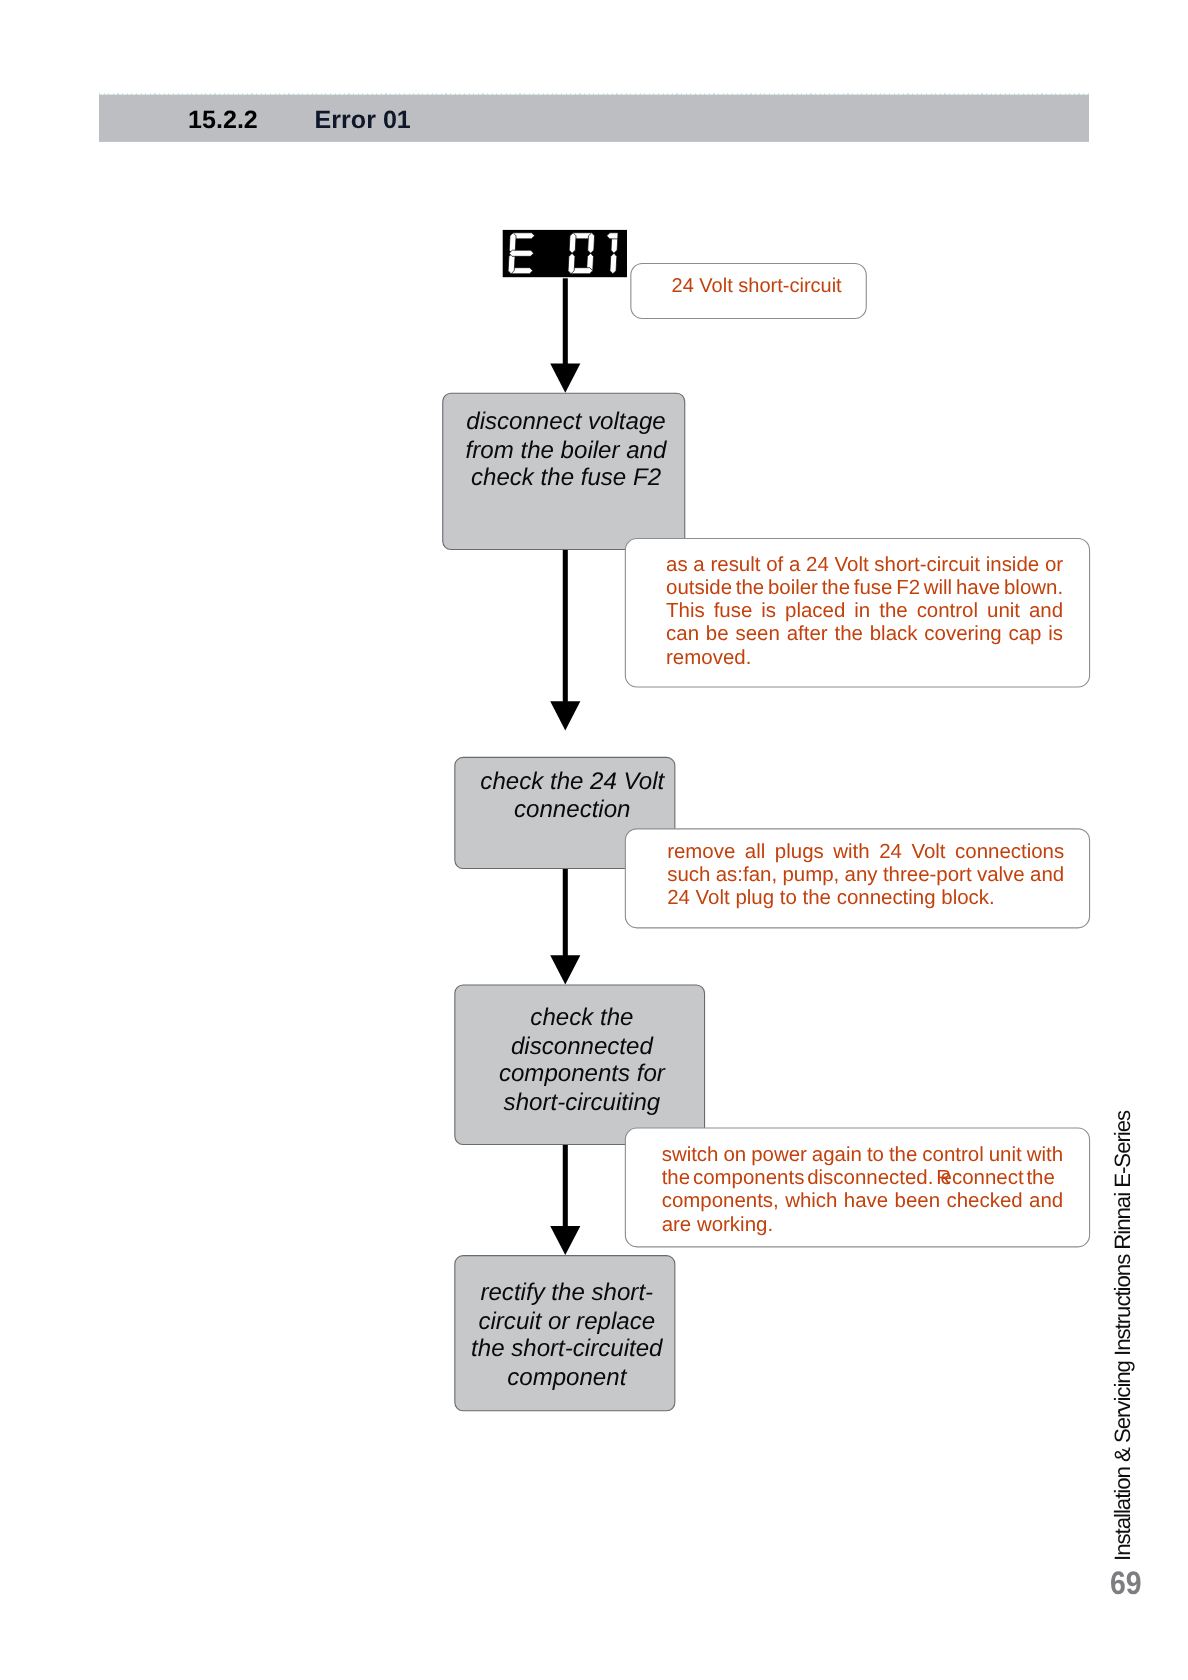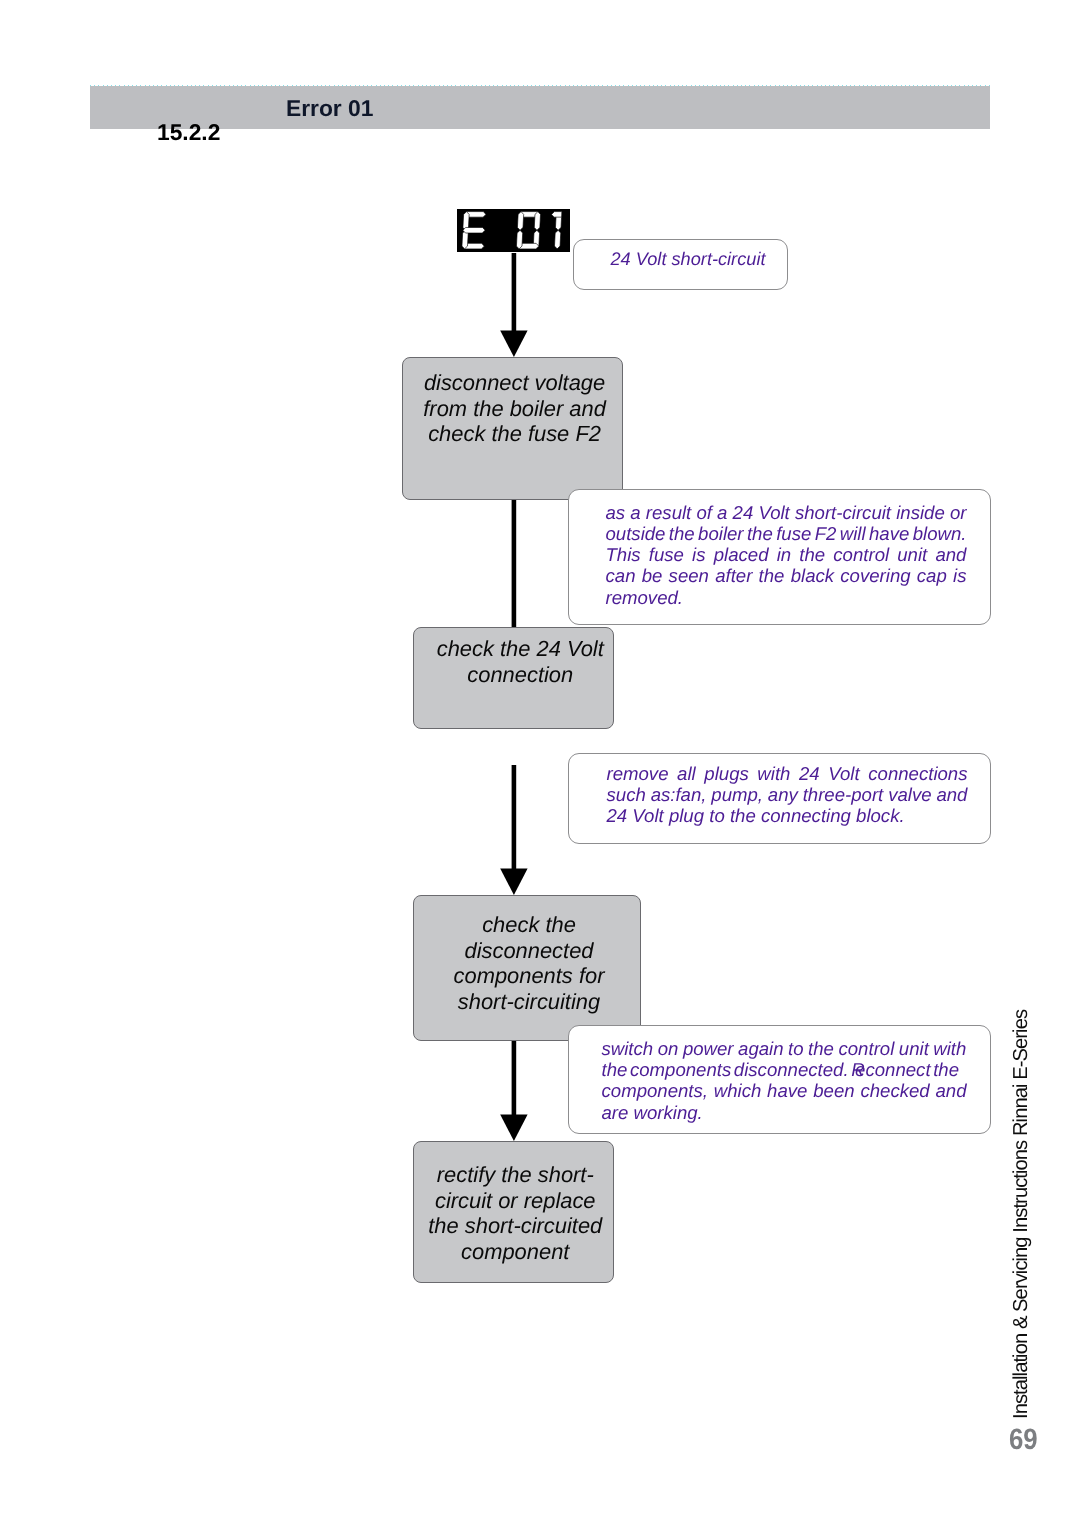--- a/index.html
+++ b/index.html
@@ -6,38 +6,38 @@
   html,body{margin:0;padding:0;}
   body{width:1080px;height:1527px;background:#ffffff;overflow:hidden;
        font-family:"Liberation Sans",sans-serif;
        -webkit-font-smoothing:antialiased;text-rendering:geometricPrecision;}
   .page{position:relative;width:1080px;height:1527px;background:#fff;}
 
   
   .hdr{position:absolute;left:90px;top:86px;width:900px;height:43px;background:#bdbec1;}
   .hdr-guide{position:absolute;left:90px;top:85px;width:900px;height:1px;opacity:0.62;
              background:repeating-linear-gradient(to right,#3fd0de 0 1px,transparent 1px 4.2px);}
-  .hdr-num{position:absolute;left:157px;top:94.5px;font-size:22.8px;font-weight:bold;color:#000;margin-top:24px;}
+  .hdr-num{position:absolute;left:171px;top:94.5px;font-size:22.8px;font-weight:bold;color:#000;}
   .hdr-title{position:absolute;left:286px;top:94.5px;font-size:22.8px;font-weight:bold;color:#0f172a;}
 
   
   .lcd{position:absolute;left:457px;top:209px;width:113px;height:43px;background:#000;}
   .lcd svg{position:absolute;left:0;top:0;}
 
   
   .pbox{position:absolute;background:#c7c8ca;border:1.15px solid #6a6a6e;border-radius:8px;
         box-sizing:border-box;}
   .pbox .t{position:absolute;left:0;right:0;font-style:italic;font-size:21.9px;
            line-height:25.5px;text-align:center;color:#0a0a0a;}
 
   
   .cbox{position:absolute;background:#fff;border:1.15px solid #8d8d8f;border-radius:11px;
         box-sizing:border-box;}
-  .cbox .t{position:absolute;font-style:italic;font-size:18.6px;line-height:21.2px;
-           color:#4c1d95;white-space:nowrap;}
+  .cbox .t{position:absolute;font-size:18.6px;line-height:21.2px;
+           color:#c2410c;white-space:nowrap;}
   .cbox .t.nj{text-align:left;}
   .jl{white-space:pre;}
   .jl.justify{display:flex;justify-content:space-between;}
   .jl.left{display:block;}
   .jl.tight{display:block;word-spacing:-2.6px;}
   .ovl{margin-left:-9.5px;}
 
   
   .conn{position:absolute;left:0;top:0;width:1080px;height:1527px;pointer-events:none;}
 
@@ -91,21 +91,21 @@
       </g>
   </svg>
 
   <div class="pbox" style="left: 401.8px; top: 356.8px; width: 221.5px; height: 143px; background-color: rgb(199, 200, 202); border-color: rgb(106, 106, 110);">
     <div class="t" style="top:12.5px;transform:translateX(2px)">
         <div class="ln">disconnect voltage</div>
         <div class="ln">from the boiler and</div>
         <div class="ln">check the fuse F2</div>
       </div>
   </div>
-  <div class="pbox" style="left: 413px; top: 627px; width: 200.5px; height: 101.5px; background-color: rgb(199, 200, 202); border-color: rgb(106, 106, 110);">
+  <div class="pbox" style="left: 413px; top: 688px; width: 200.5px; height: 101.5px; background-color: rgb(199, 200, 202); border-color: rgb(106, 106, 110);">
     <div class="t" style="top:8px;transform:translateX(7px)">
         <div class="ln">check the 24 Volt</div>
         <div class="ln">connection</div>
       </div>
   </div>
   <div class="pbox" style="left: 413px; top: 894.5px; width: 228px; height: 146.5px; background-color: rgb(199, 200, 202); border-color: rgb(106, 106, 110);">
     <div class="t" style="top:16.5px;transform:translateX(2px)">
         <div class="ln">check the</div>
         <div class="ln">disconnected</div>
         <div class="ln">components for</div>

